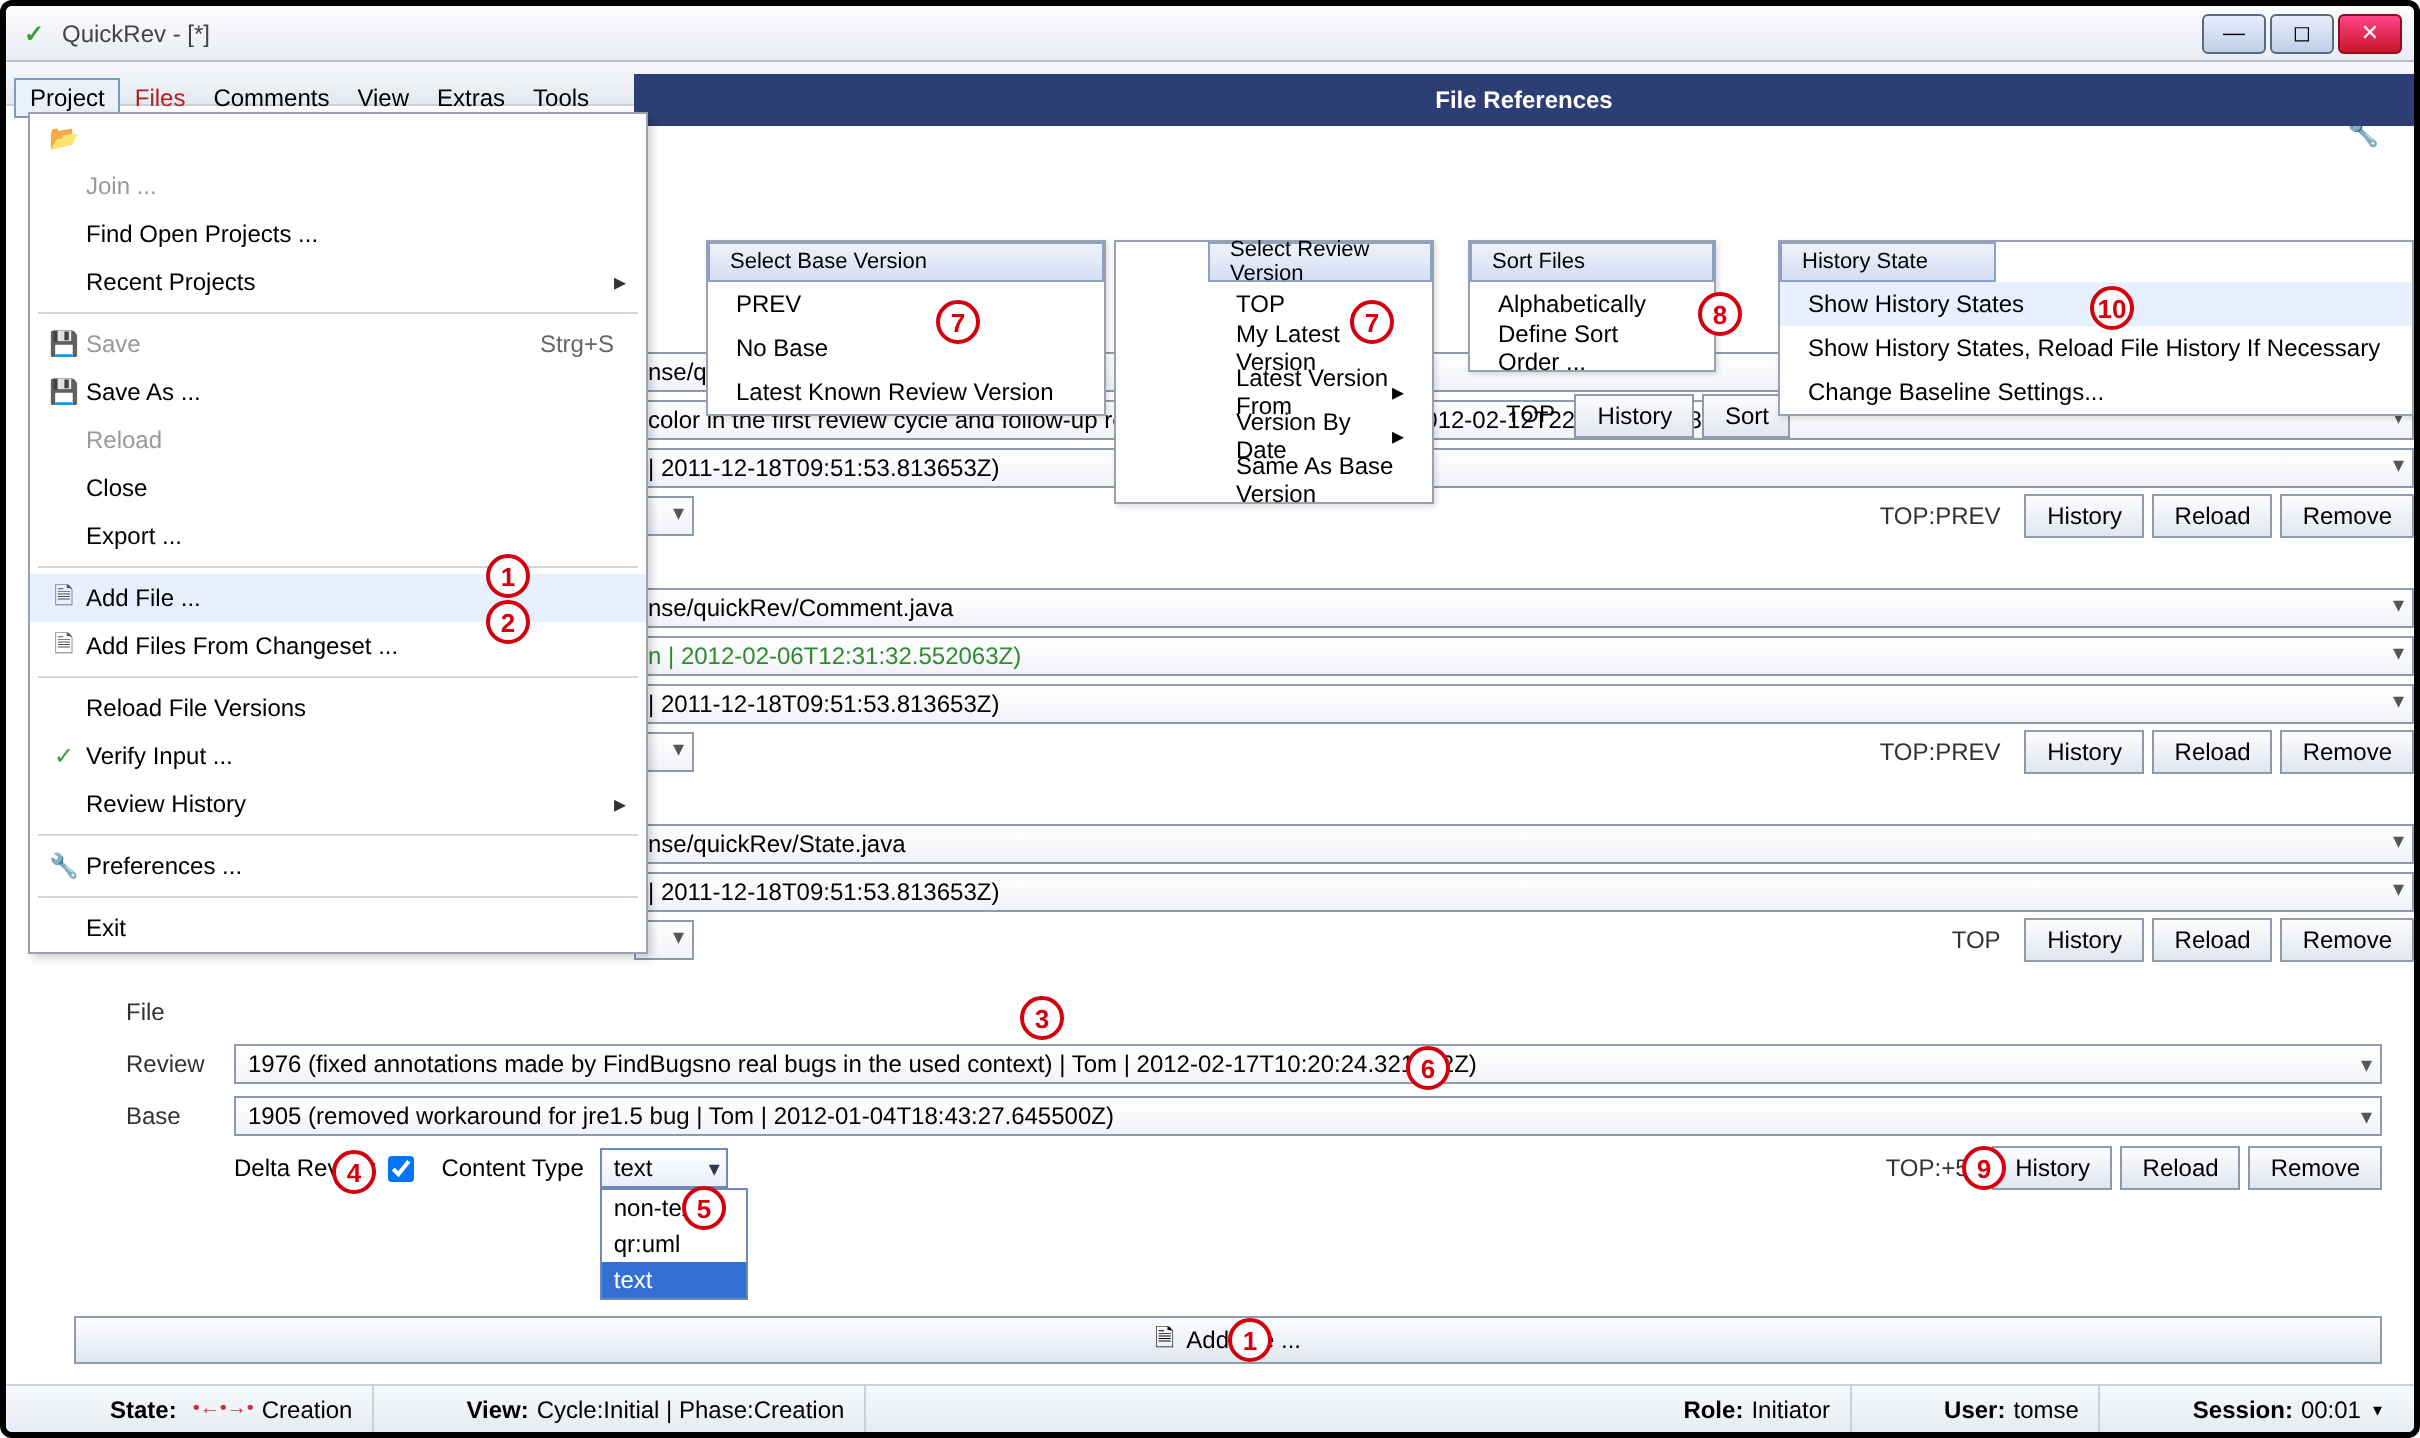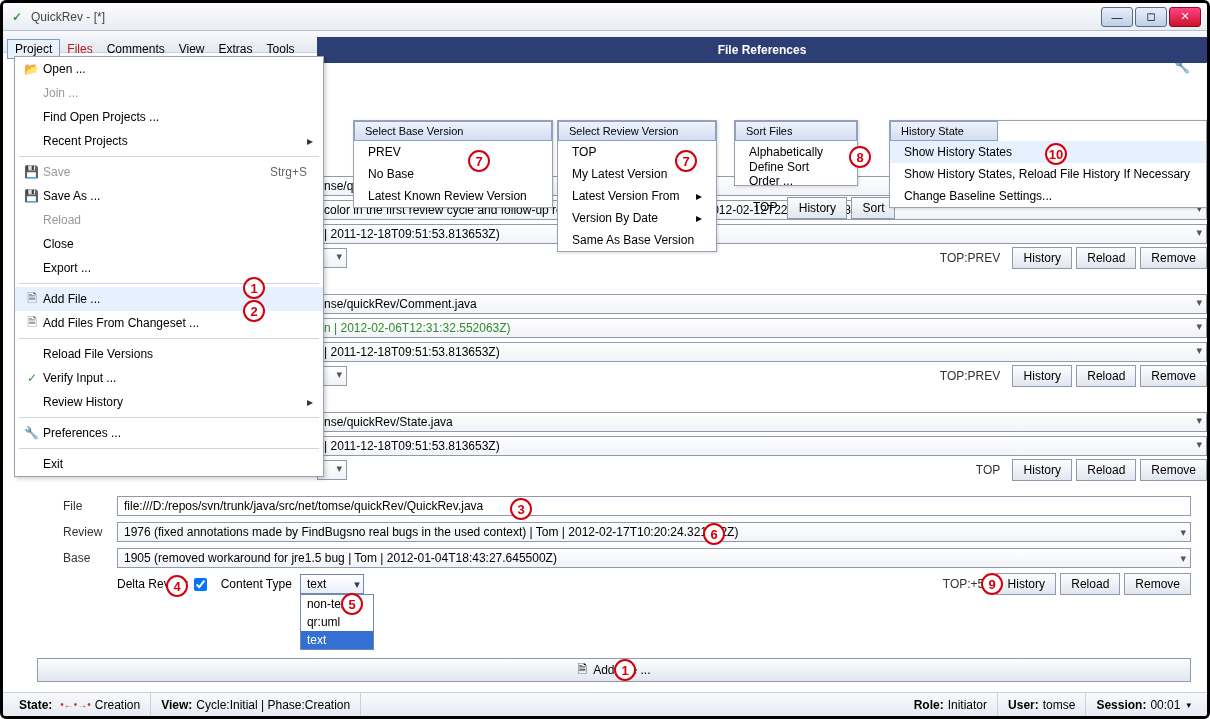--- a/index.html
+++ b/index.html
@@ -81,21 +81,21 @@
 .ct-list .li.sel { background:#3470d3; color:#fff; }
 
 
 .addfile-bar { position:absolute; left: 34px; right: 16px; bottom: 34px; height: 24px; border:1px solid #8f9aad; background:linear-gradient(#fdfdfe,#e1e6ef); display:flex; align-items:center; justify-content:center; gap:6px;}
 
 
 .statusbar { position:absolute; left:0; right:0; bottom:0; height:24px; border-top:1px solid #c9cfdb; background:linear-gradient(#f7f9fc,#e7ebf2); display:flex; align-items:center; padding: 0 6px; }
 .statusbar .cell { border-right:1px solid #c9cfdb; padding: 0 10px; height:100%; display:flex; align-items:center; }
 .statusbar .cell:last-child{border-right:none;}
 .statusbar .grow { flex:1; border-right:1px solid #c9cfdb;}
-.statusbar b { font-weight:bold; margin-right:4px;}
+.statusbar b { font-weight:bold; margin-right:4px;margin-left:36px;}
 .statusbar .tri { margin-left:6px; font-size:9px;}
 
 
 .topbtns { position:absolute; top: 194px; left: 750px; display:flex; z-index:30;}
 </style>
 </head>
 <body>
 
 <div class="titlebar">
   <span class="appicon">✓</span>
@@ -119,21 +119,20 @@
 </div>
 <div class="wrench" style="position:absolute; right:10px; top:56px;">🔧</div>
 
 <div class="header-band">
   <span>File References</span>
 </div>
 
 <div class="dropdown">
   <div class="dditem">
       <span class="ddicon">📂</span>
-      <span class="ddlabel">Open ...</span>
     </div>
   <div class="dditem disabled">
       <span class="ddicon"></span>
       <span class="ddlabel">Join ...</span>
     </div>
   <div class="dditem">
       <span class="ddicon"></span>
       <span class="ddlabel">Find Open Projects ...</span>
     </div>
   <div class="dditem">
@@ -198,21 +197,21 @@
     </div>
 </div>
 
 <div class="popup" style="left:350px; top:117px; width:200px;">
   <div class="ph">Select Base Version</div>
   <div class="pitem">PREV</div>
   <div class="pitem">No Base</div>
   <div class="pitem">Latest Known Review Version</div>
 </div>
 
-<div class="popup" style="left:554px; top:117px; width:160px;">
+<div class="popup" style="left:554px; top:117px; width:160px;padding-left:46px;">
   <div class="ph">Select Review Version</div>
   <div class="pitem">TOP</div>
   <div class="pitem">My Latest Version</div>
   <div class="pitem">
       <span>Latest Version From</span>
       <span>▸</span>
     </div>
   <div class="pitem">
       <span>Version By Date</span>
       <span>▸</span>
@@ -311,23 +310,20 @@
       <div class="btn">History</div>
       <div class="btn">Reload</div>
       <div class="btn">Remove</div>
     </div>
   </div>
 </div>
 
 <div class="lowerform">
   <div class="frow">
     <span class="flabel">File</span>
-    <div class="input">
-        <span>file:///D:/repos/svn/trunk/java/src/net/tomse/quickRev/QuickRev.java</span>
-      </div>
   </div>
   <div class="frow">
     <span class="flabel">Review</span>
     <div class="combo2">
         <span>1976 (fixed annotations made by FindBugsno real bugs in the used context) | Tom | 2012-02-17T10:20:24.321072Z)</span>
       </div>
   </div>
   <div class="frow">
     <span class="flabel">Base</span>
     <div class="combo2">

